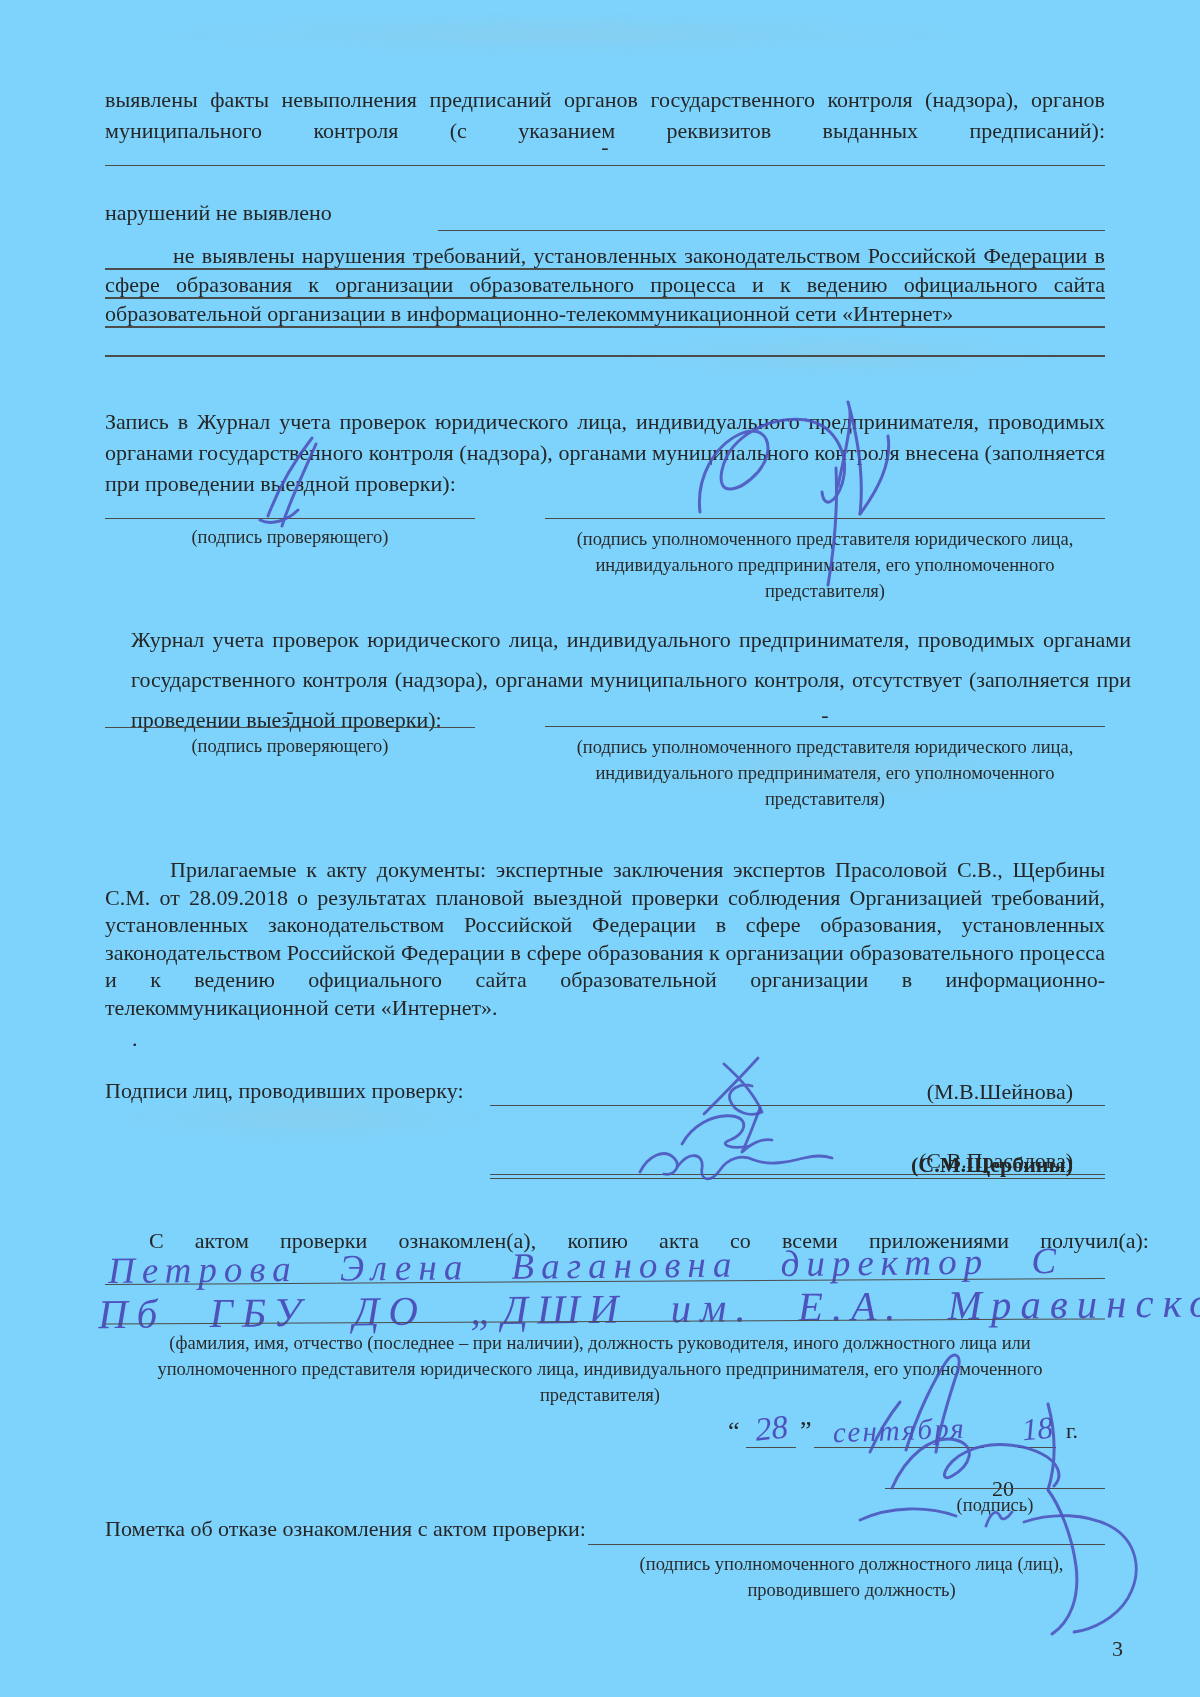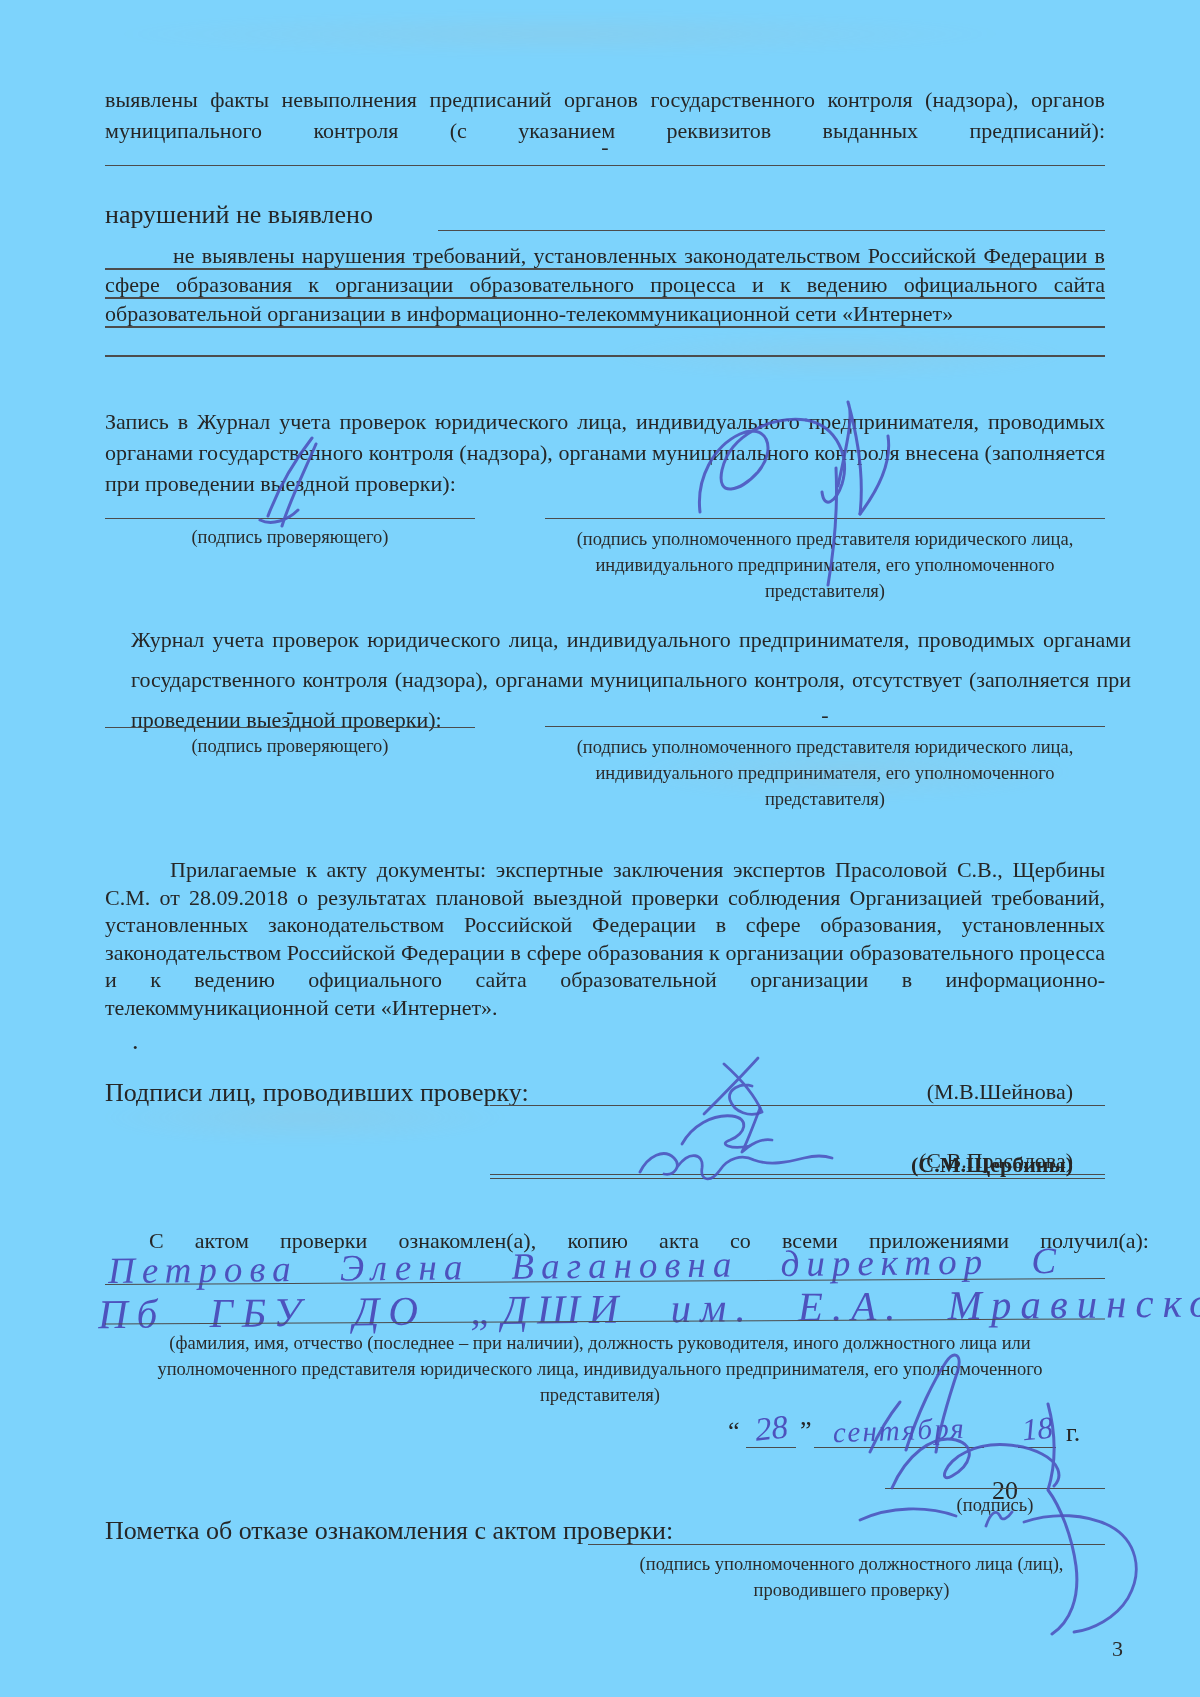--- a/index.html
+++ b/index.html
@@ -32,21 +32,21 @@
   .sign-row{
     display:flex;align-items:flex-end;justify-content:flex-end;
     border-bottom:1.6px solid #4c4c4c;
     padding-right:32px;box-sizing:border-box;
     font-size:22px;height:34px;
   }
   .hw{
     font-family:"Liberation Serif",serif;font-style:italic;
     white-space:nowrap;
   }
-  .printed{font-size:26px;}
+  .printed{font-size:22px;}
   .slot{border-bottom:1.6px solid #4c4c4c;box-sizing:border-box;
         display:flex;align-items:flex-end;justify-content:center;}
   .blot{
     background:radial-gradient(ellipse at center, rgba(182,182,174,.5) 0%, rgba(182,182,174,0) 70%);
     filter:blur(5px);opacity:.3;pointer-events:none;
   }
   svg.ink-layer{position:absolute;left:0;top:0;pointer-events:none;}
   .ink{fill:none;stroke-linecap:round;stroke-linejoin:round;opacity:.88;}
   .page-num{font-size:22px;color:#2b2b2b;}
 </style>
@@ -120,21 +120,21 @@
   <div class="abs slot" style="left:1018px;top:1408px;width:38px;height:40px;">
     <span class="hw ink-text" style="font-size: 31px; transform: rotate(-5deg); color: rgb(77, 82, 189);">18</span>
   </div>
   <div class="abs printed" style="left:1066px;top:1418px;">г.</div>
 
   <div class="abs rule" style="left:885px;top:1488px;width:220px;"></div>
   <div class="abs caption" style="left:885px;top:1492px;width:220px;">(подпись)</div>
 
   <div class="abs printed" style="left:105px;top:1516px;">Пометка об отказе ознакомления с актом проверки:</div>
   <div class="abs rule" style="left:588px;top:1544px;width:517px;"></div>
-  <div class="abs caption" style="left:598px;top:1551px;width:507px;">(подпись уполномоченного должностного лица (лиц), проводившего проверку)</div>
+  <div class="abs caption" style="left:598px;top:1551px;width:507px;">(подпись уполномоченного должностного лица (лиц), проводившего должность)</div>
 
   <div class="abs page-num" style="left:1112px;top:1636px;">3</div>
 
   <svg class="ink-layer" width="1200" height="1697" viewBox="0 0 1200 1697">
     <g class="ink" stroke-width="3" stroke="#4d52bd">
       <path d="M316,444 C304,472 290,500 282,526"></path>
       <path d="M268,516 C280,484 298,456 312,438"></path>
       <path d="M260,520 C272,526 288,520 298,510"></path>
     </g>
     <g class="ink" stroke-width="3" stroke="#4d52bd">

